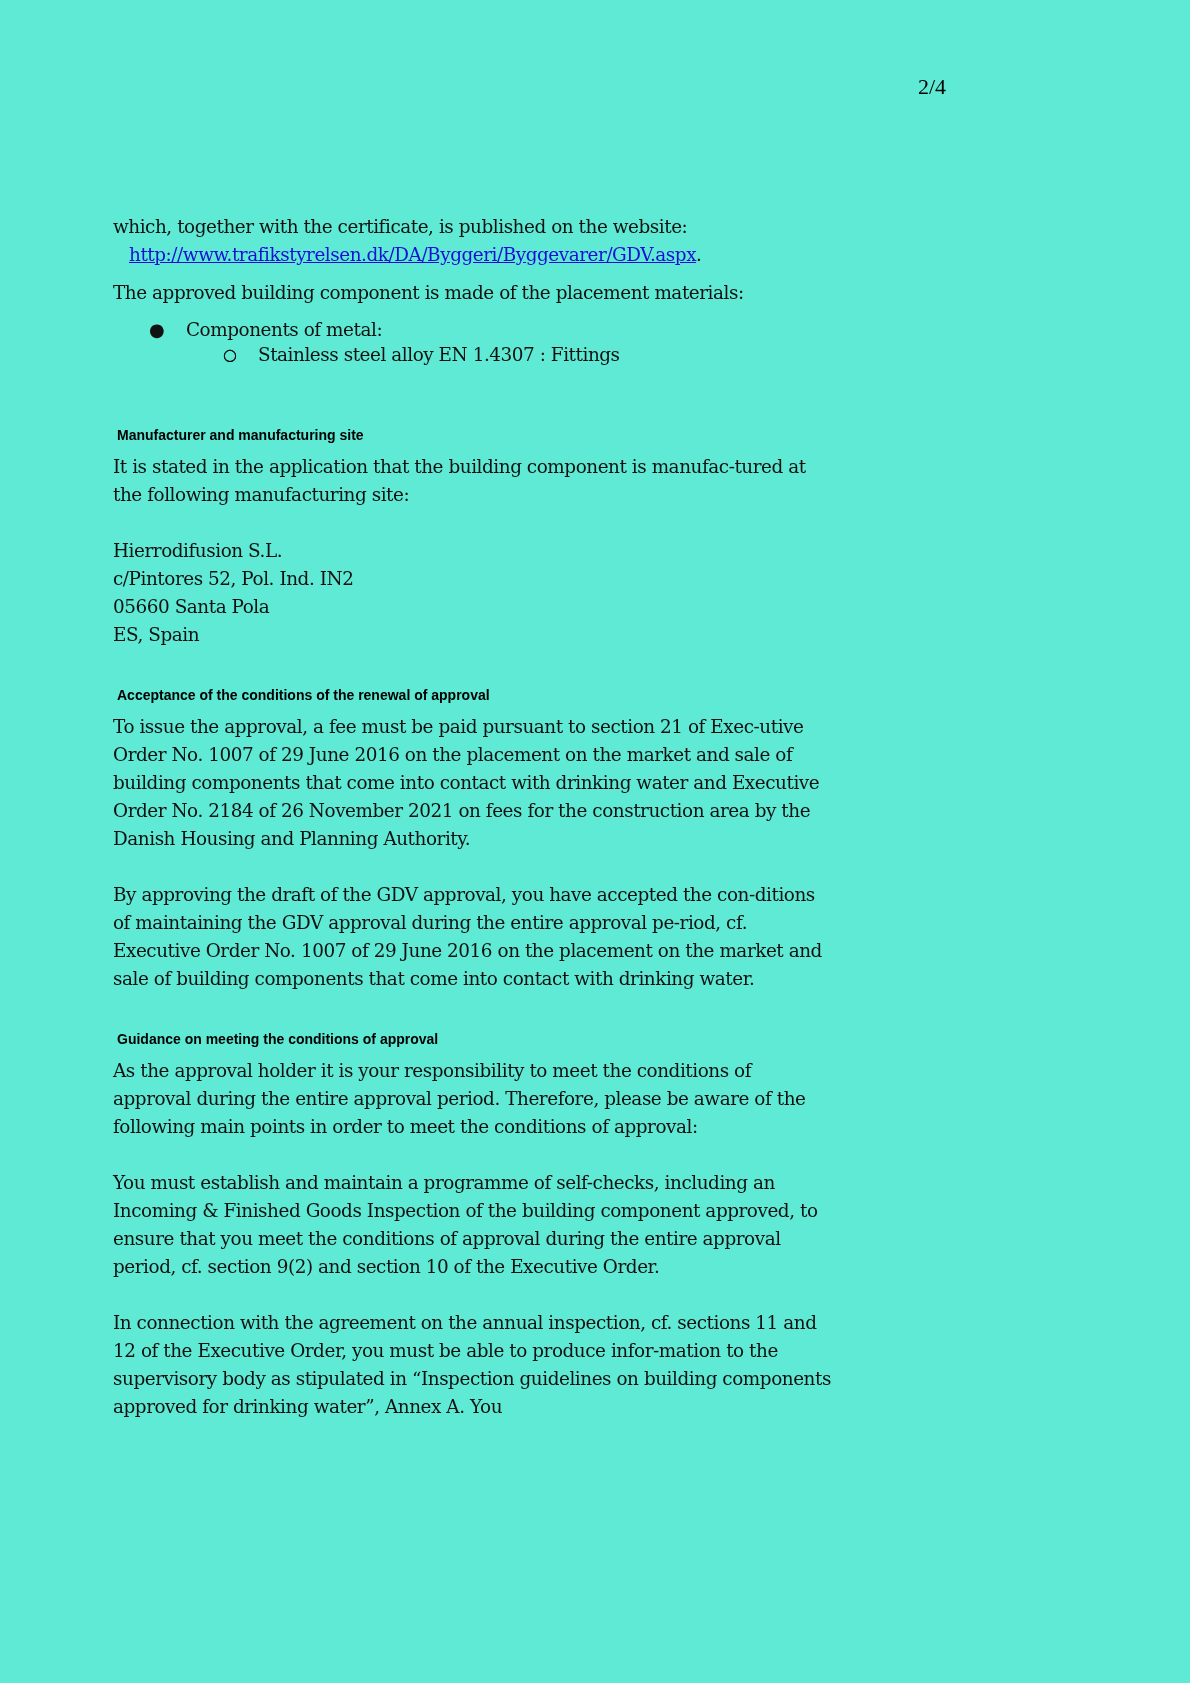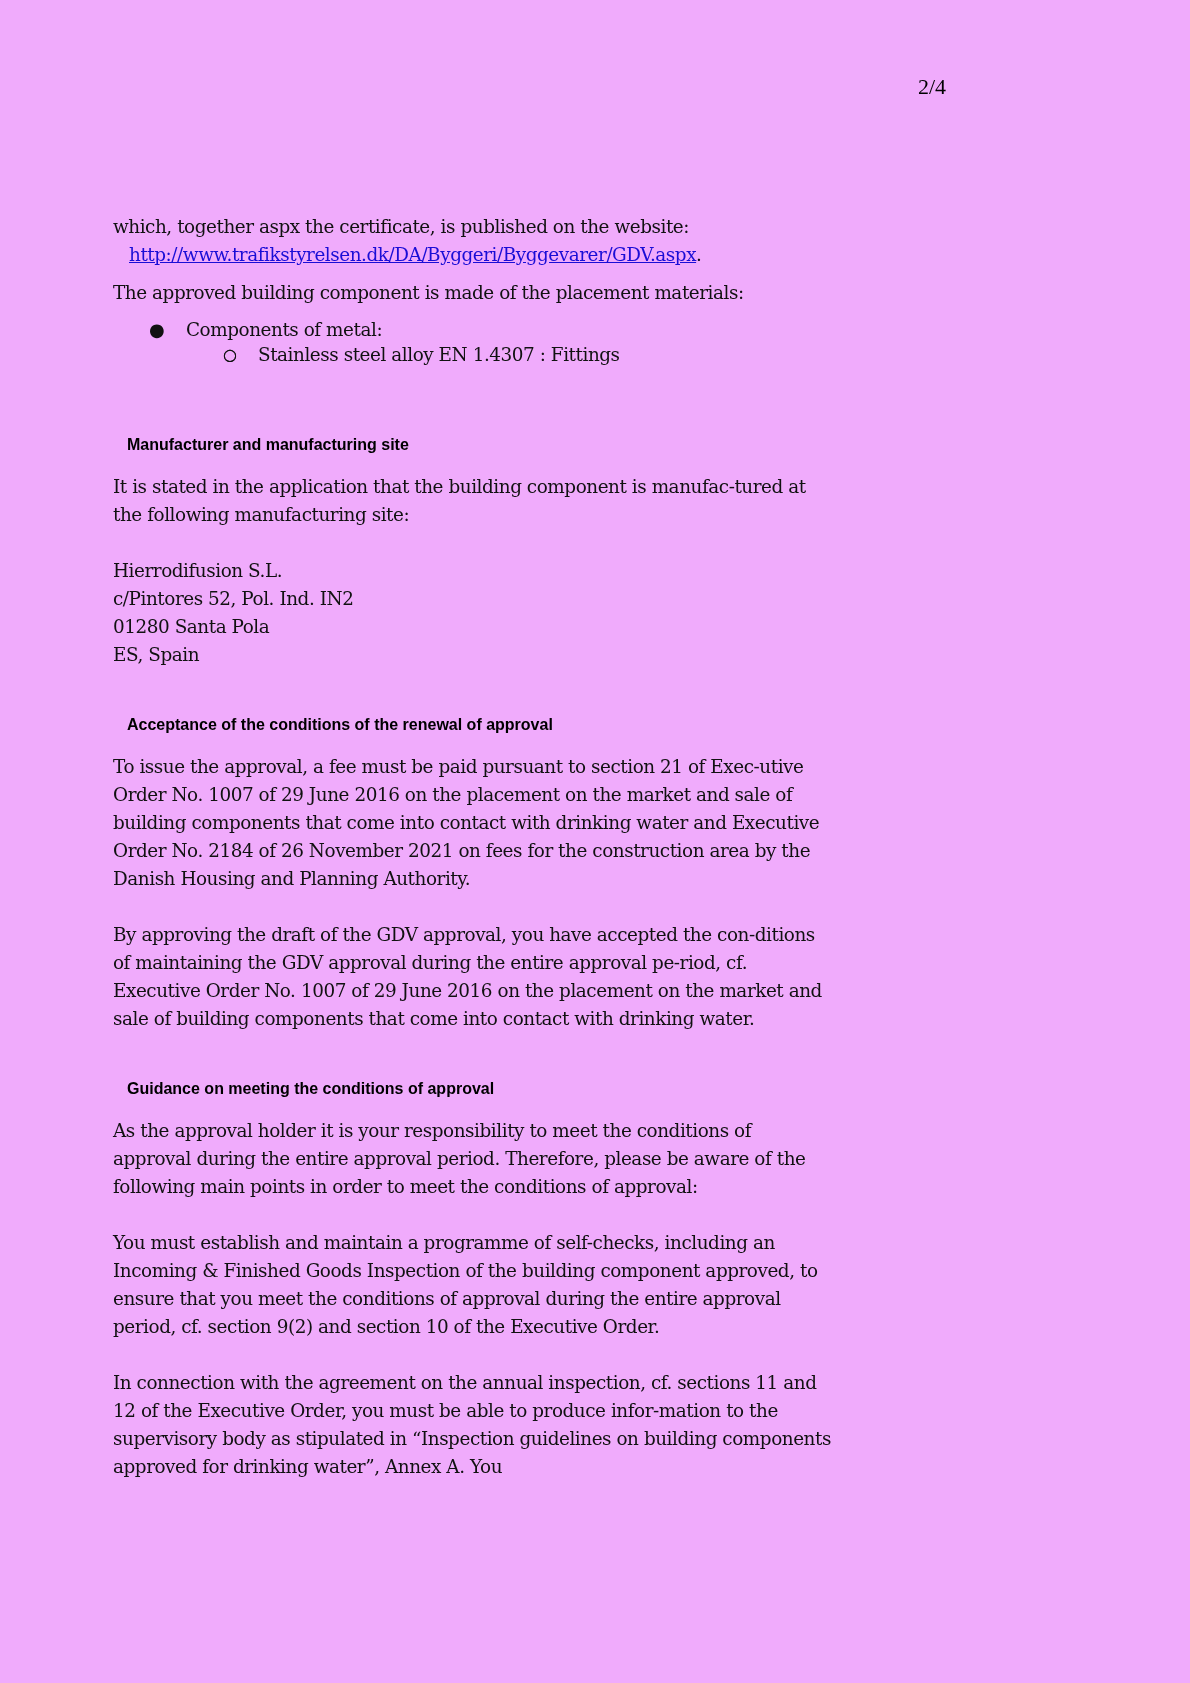--- a/index.html
+++ b/index.html
@@ -1,41 +1,41 @@
 <!DOCTYPE html>
 <html><head>
 <meta charset="utf-8">
 <style>
   html, body { margin: 0; padding: 0; background: #ffffff; }
   body { width: 1190px; height: 1683px; position: relative; overflow: hidden; }
-  .page { position: absolute; left: 0; top: 0; width: 1190px; height: 1683px; background: #f0abfc; }
+  .page { position: absolute; left: 0; top: 0; width: 1190px; height: 1683px; background: #5eead4; }
   .pagenum { position: absolute; left: 918px; top: 74px; font-family: "Liberation Serif", serif; font-size: 22px; color: #000; }
   .body { position: absolute; left: 113px; top: 213px; width: 720px; font-family: "DejaVu Serif", serif; font-size: 18.4px; line-height: 28px; color: #111; letter-spacing: -0.45px; }
   .body p { margin: 0; }
   .gap-s { height: 10px; }
   .gap-m { height: 28px; }
   .gap-l { height: 40px; }
   a.link { color: #1a0dd6; text-decoration: underline; margin-left: 16px; }
-  h3 { margin: 14px; font-family: "Liberation Sans", sans-serif; font-weight: bold; font-size: 16px; line-height: 28px; color: #000; letter-spacing: 0; }
+  h3 { margin: 4px; font-family: "Liberation Sans", sans-serif; font-weight: bold; font-size: 14px; line-height: 28px; color: #000; letter-spacing: 0; }
   ul.l1 { list-style: none; margin: 0; padding: 0; }
   ul.l1 > li { position: relative; padding-left: 73px; line-height: 25px; }
   ul.l1 > li > .b1 { position: absolute; left: 36px; top: 0; font-size: 18px; }
   ul.l2 { list-style: none; margin: 0; padding: 0; }
   ul.l2 > li { position: relative; padding-left: 72px; line-height: 25px; margin-left: 0; }
   ul.l2 > li > .b2 { position: absolute; left: 38px; top: 0; font-size: 16px; }
 </style>
 </head>
 <body>
 
 <div class="page">
   <div class="pagenum">2/4</div>
 
   <div class="body">
     <p>
-      <span>which, together aspx the certificate, is published on the website:</span><br>
+      <span>which, together with the certificate, is published on the website:</span><br>
       <a class="link" href="#">http://www.trafikstyrelsen.dk/DA/Byggeri/Byggevarer/GDV.aspx</a><span>.</span>
     </p>
     <div class="gap-s"></div>
     <p>The approved building component is made of the placement materials:</p>
     <div class="gap-s"></div>
     <ul class="l1">
       <li>
         <span class="b1">●</span>
         <span>Components of metal:</span>
         <ul class="l2" style="margin-left:-73px;">
@@ -51,21 +51,21 @@
     </ul>
     <div class="gap-s"></div>
 
     <div class="gap-l"></div>
     <h3>Manufacturer and manufacturing site</h3>
     <p>It is stated in the application that the building component is manufac-tured at the following manufacturing site:</p>
     <div class="gap-m"></div>
     <p>
       <span>Hierrodifusion S.L.</span><br>
       <span>c/Pintores 52, Pol. Ind. IN2</span><br>
-      <span>01280 Santa Pola</span><br>
+      <span>05660 Santa Pola</span><br>
       <span>ES, Spain</span>
     </p>
 
     <div class="gap-m"></div>
     <h3>Acceptance of the conditions of the renewal of approval</h3>
     <p>To issue the approval, a fee must be paid pursuant to section 21 of Exec-utive Order No. 1007 of 29 June 2016 on the placement on the market and sale of building components that come into contact with drinking water and Executive Order No. 2184 of 26 November 2021 on fees for the construction area by the Danish Housing and Planning Authority.</p>
     <div class="gap-m"></div>
     <p>By approving the draft of the GDV approval, you have accepted the con-ditions of maintaining the GDV approval during the entire approval pe-riod, cf. Executive Order No. 1007 of 29 June 2016 on the placement on the market and sale of building components that come into contact with drinking water.</p>
 
     <div class="gap-m"></div>

